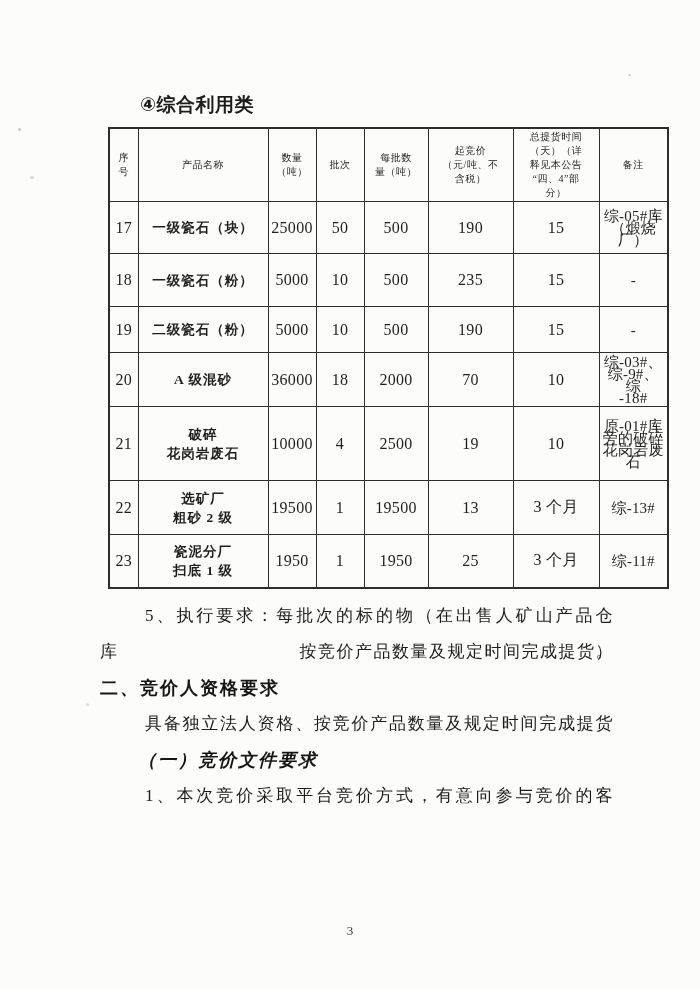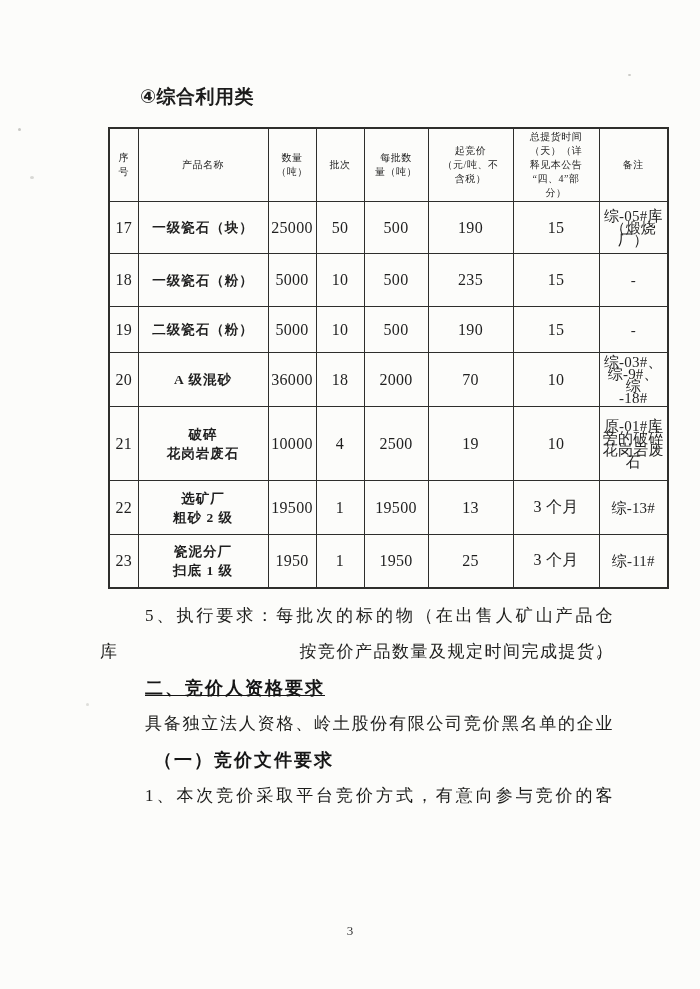--- a/index.html
+++ b/index.html
@@ -15,21 +15,21 @@
     box-shadow:0 0 6px rgba(0,0,0,.15);
   }
   
   .speck{position:absolute;background:#c9c9c5;border-radius:50%;}
   .s1{left:628px;top:74px;width:3px;height:2px;}
   .s3{left:18px;top:128px;width:3px;height:3px;}
   .s4{left:30px;top:176px;width:4px;height:3px;opacity:.7;}
   .s5{left:86px;top:703px;width:3px;height:3px;opacity:.6;}
 
   .doc-title{
-    position:absolute;left:140px;top:84px;
+    position:absolute;left:140px;top:92px;
     font-family:"Liberation Sans","DejaVu Sans",sans-serif;
     font-size:19px;font-weight:bold;letter-spacing:.5px;
     color:#1c1c1c;margin:0;
   }
 
   table.products{
     position:absolute;left:108px;top:127px;
     width:559px;border-collapse:collapse;table-layout:fixed;
     border:2px solid #2e2e2c;
   }
@@ -66,22 +66,22 @@
     text-align:justify;text-align-last:justify;
     white-space:normal;letter-spacing:1.5px;
   }
   .indent{text-indent:45px;}
   .bheading{
     font-family:"Liberation Sans","DejaVu Sans",sans-serif;
     font-weight:bold;font-size:18px;letter-spacing:2px;
     color:#161616;
     height:36px;line-height:36px;white-space:nowrap;
   }
-  .ml45{margin-left:45px;text-decoration:underline;}
-  .ml38{margin-left:54px;}
+  .ml45{}
+  .ml38{margin-left:38px;font-style:italic;}
 
   .page-number{
     position:absolute;left:0;top:923px;width:700px;
     text-align:center;font-size:13px;color:#333;
     font-family:"Liberation Serif","DejaVu Serif",serif;
   }
 </style>
 </head>
 <body>
 
@@ -203,19 +203,19 @@
         <td class="num">3 个月</td>
         <td class="remark">综-11#</td>
       </tr>
     </tbody>
   </table>
 
   <div class="body-text">
     <div class="bline just indent">5、执行要求：每批次的标的物（在出售人矿山产品仓库）</div>
     <div class="bline">按竞价产品数量及规定时间完成提货。</div>
     <div class="bheading ml45">二、竞价人资格要求</div>
-    <div class="bline just indent">具备独立法人资格、岭土股份有限公司竞价黑名单的企业</div>
+    <div class="bline just indent">具备独立法人资格、按竞价产品数量及规定时间完成提货</div>
     <div class="bheading ml38">（一）竞价文件要求</div>
     <div class="bline just indent">1、本次竞价采取平台竞价方式，有意向参与竞价的客</div>
   </div>
 
   <div class="page-number">3</div>
 </div>
 
 </body></html>

